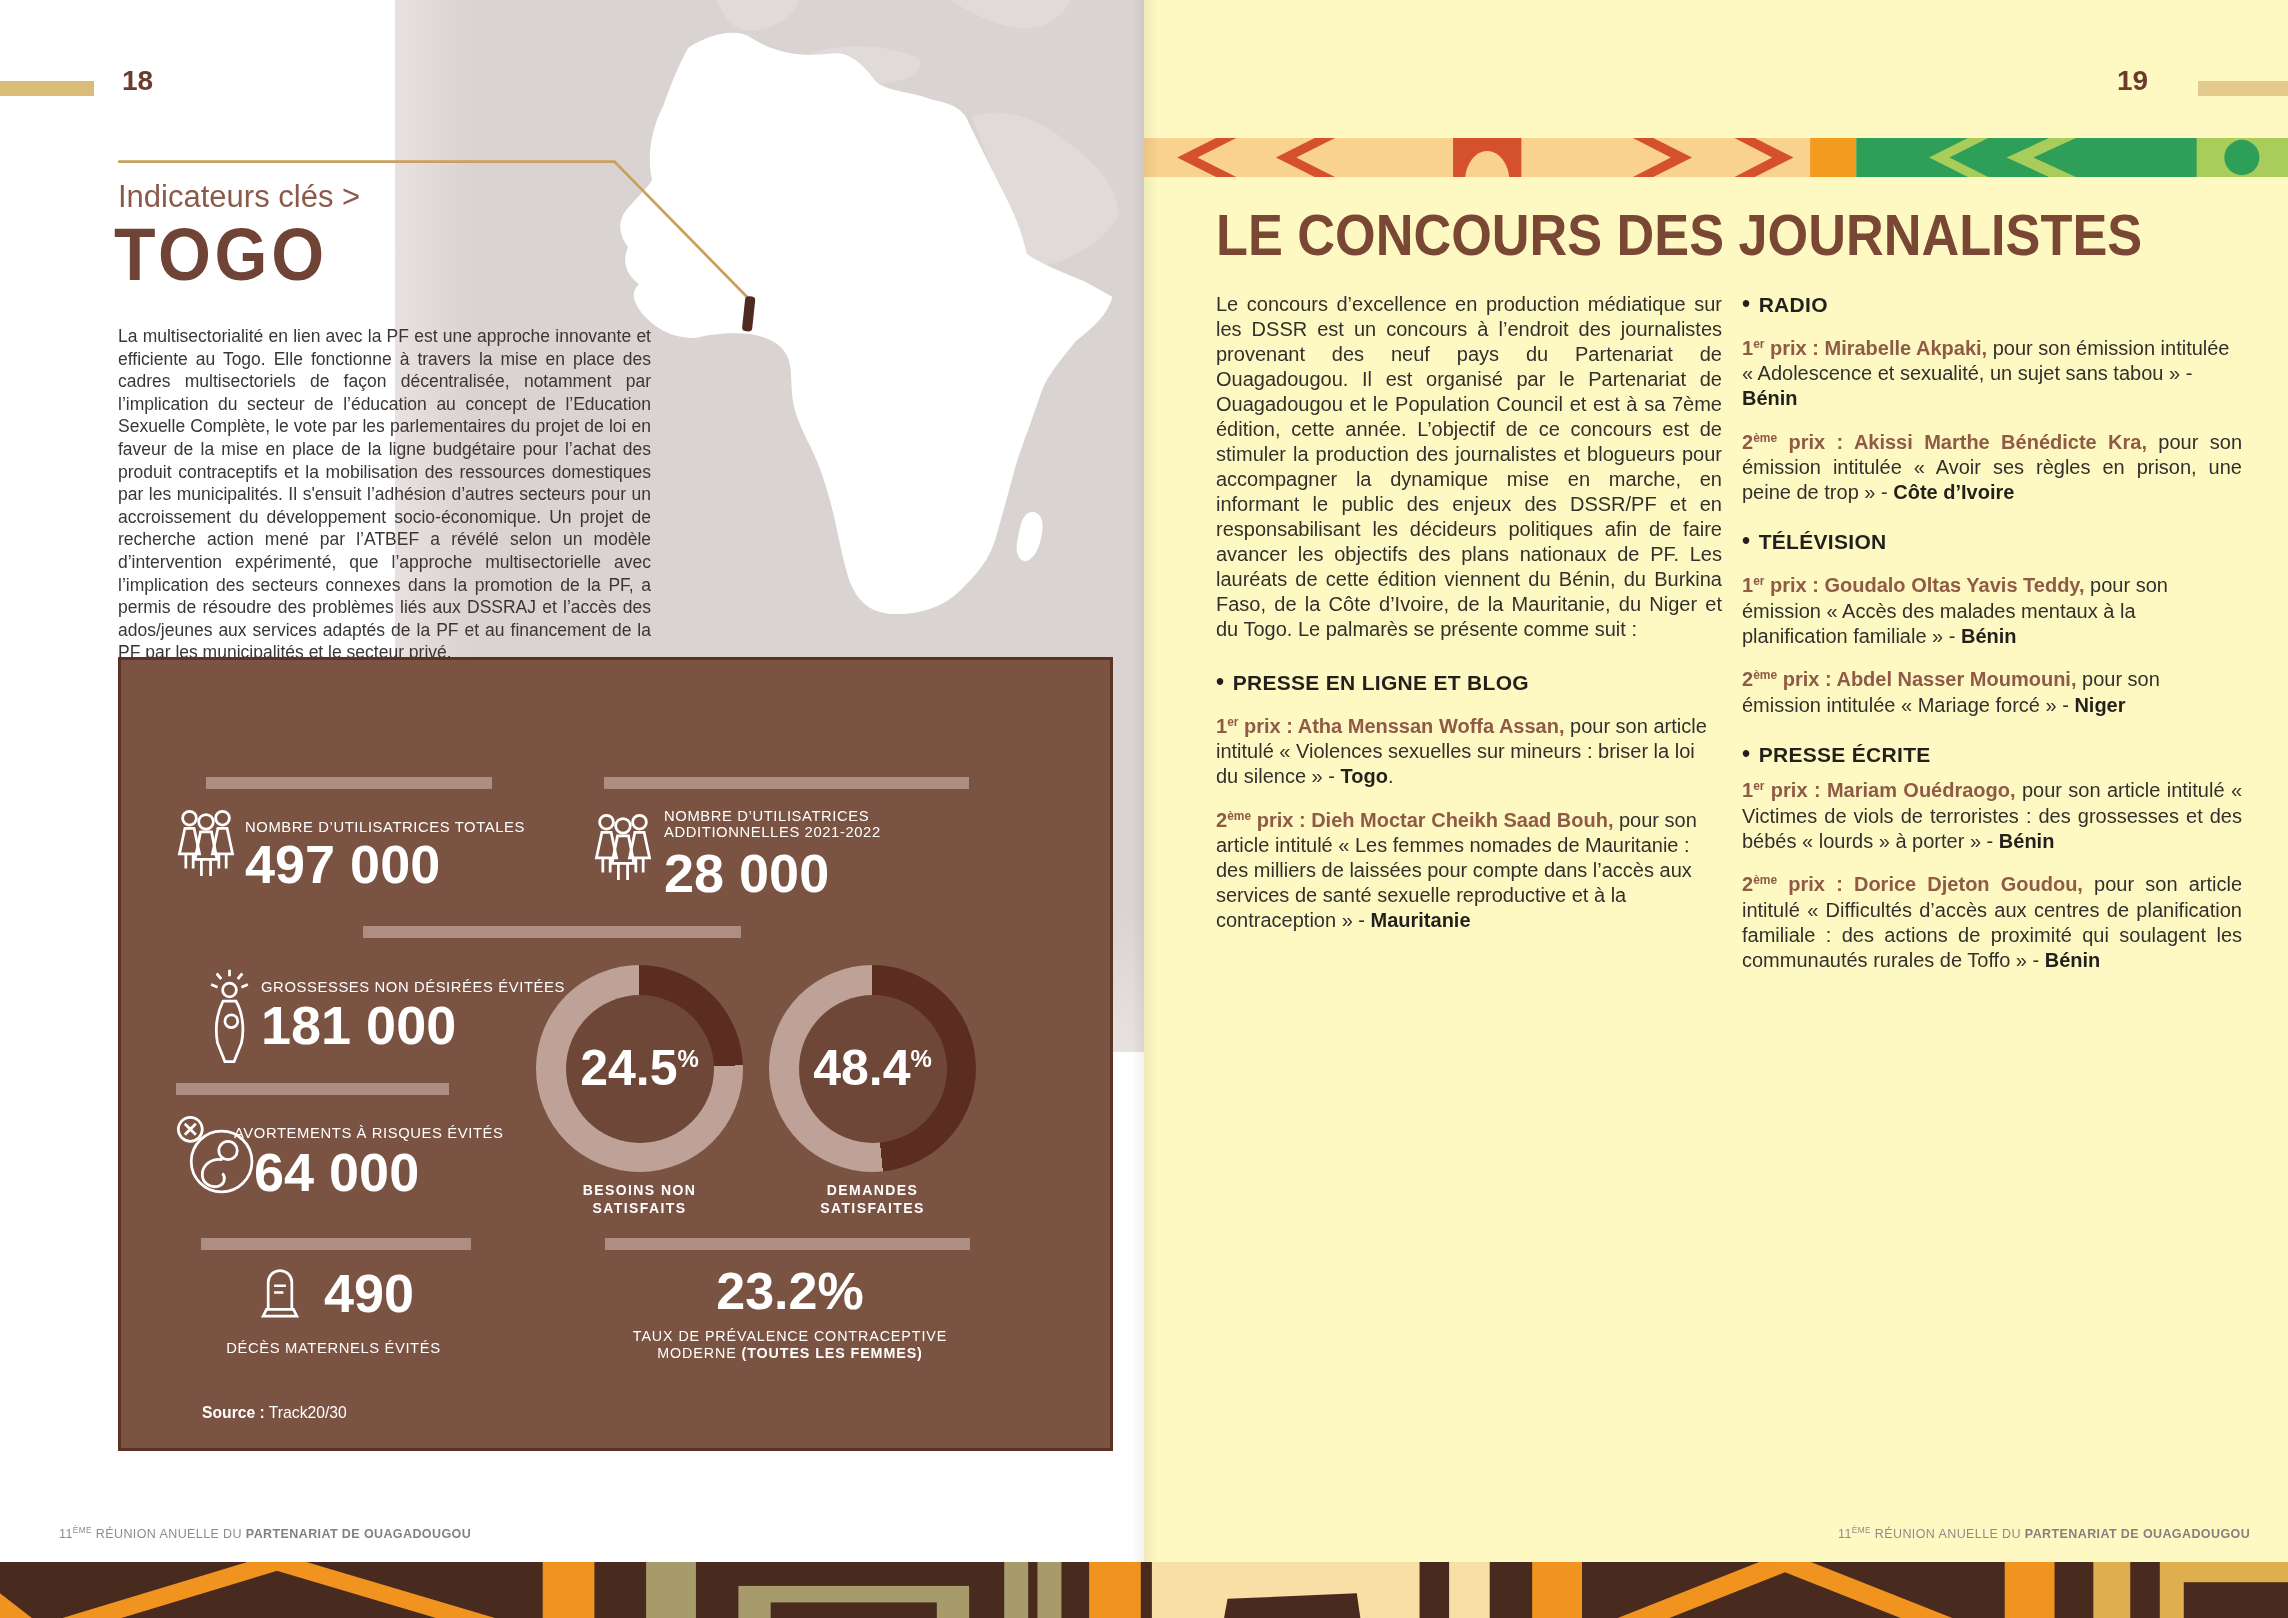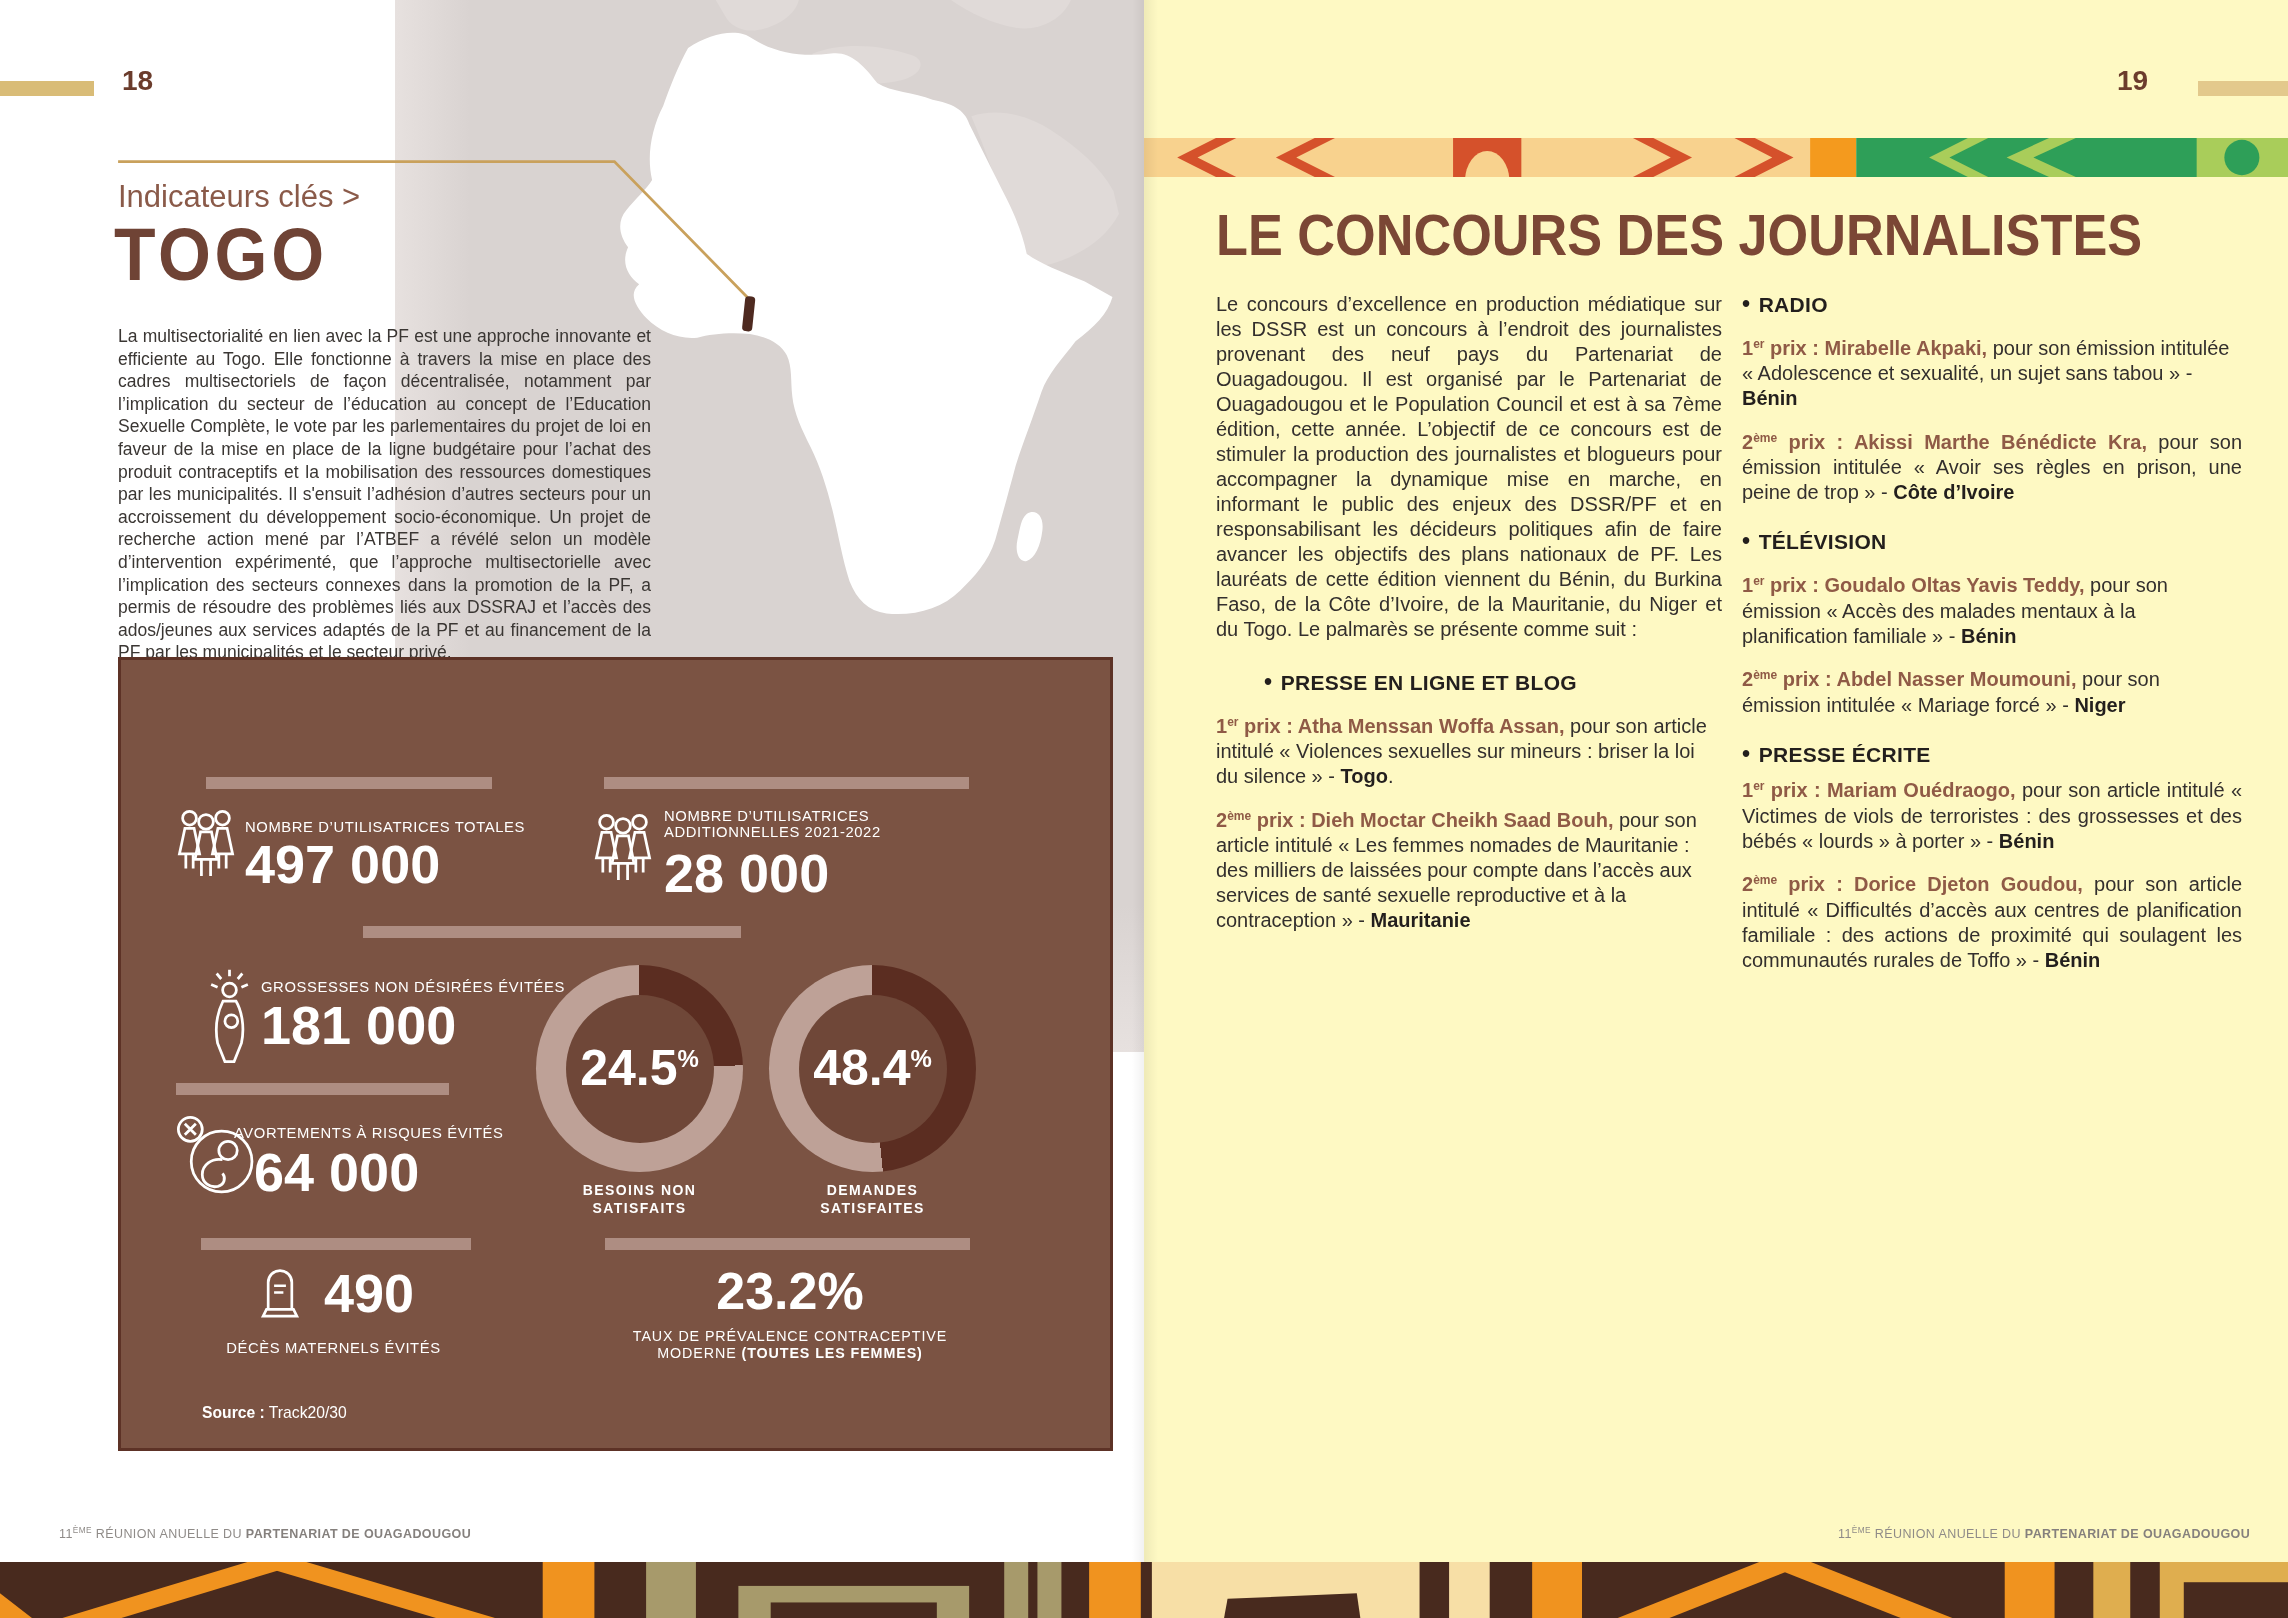--- a/index.html
+++ b/index.html
@@ -240,21 +240,21 @@
       <polygon points="1010,0 981,0 935,21 981,42 1010,42 964,21" fill="#A9CD5A"></polygon>
       <rect x="1141" y="0" width="99" height="42" fill="#A9CD5A"></rect>
       <circle cx="1190" cy="21" r="19" fill="#2E9F58"></circle>
     </svg>
 
     <div id="main-title">LE CONCOURS DES JOURNALISTES</div>
 
     <div class="col" id="col-1">
       <p class="jst" style="margin:0;">Le concours d’excellence en production médiatique sur les DSSR est un concours à l’endroit des journalistes provenant des neuf pays du Partenariat de Ouagadougou. Il est organisé par le Partenariat de Ouagadougou et le Population Council et est à sa 7ème édition, cette année. L’objectif de ce concours est de stimuler la production des journalistes et blogueurs pour accompagner la dynamique mise en marche, en informant le public des enjeux des DSSR/PF et en responsabilisant les décideurs politiques afin de faire avancer les objectifs des plans nationaux de PF. Les lauréats de cette édition viennent du Bénin, du Burkina Faso, de la Côte d’Ivoire, de la Mauritanie, du Niger et du Togo. Le palmarès se présente comme suit :</p>
 
-      <div class="sec-h" style="margin-top:28px;margin-left:48px;">
+      <div class="sec-h" style="margin-top:28px;">
         <span class="bullet">•</span><span>PRESSE EN LIGNE ET BLOG</span>
       </div>
       <p class="prize">
         <span class="p-brown">1</span><sup class="s p-brown">er</sup><span class="p-brown"> prix : </span><span class="p-brown">Atha Menssan Woffa Assan,</span><span> pour son article intitulé « Violences sexuelles sur mineurs : briser la loi du silence » - </span><span class="p-country">Togo</span><span>.</span>
       </p>
       <p class="prize">
         <span class="p-brown">2</span><sup class="s p-brown">ème</sup><span class="p-brown"> prix : </span><span class="p-brown">Dieh Moctar Cheikh Saad Bouh,</span><span> pour son article intitulé « Les femmes nomades de Mauritanie : des milliers de laissées pour compte dans l’accès aux services de santé sexuelle reproductive et à la contraception » - </span><span class="p-country">Mauritanie</span><span></span>
       </p>
     </div>
 

